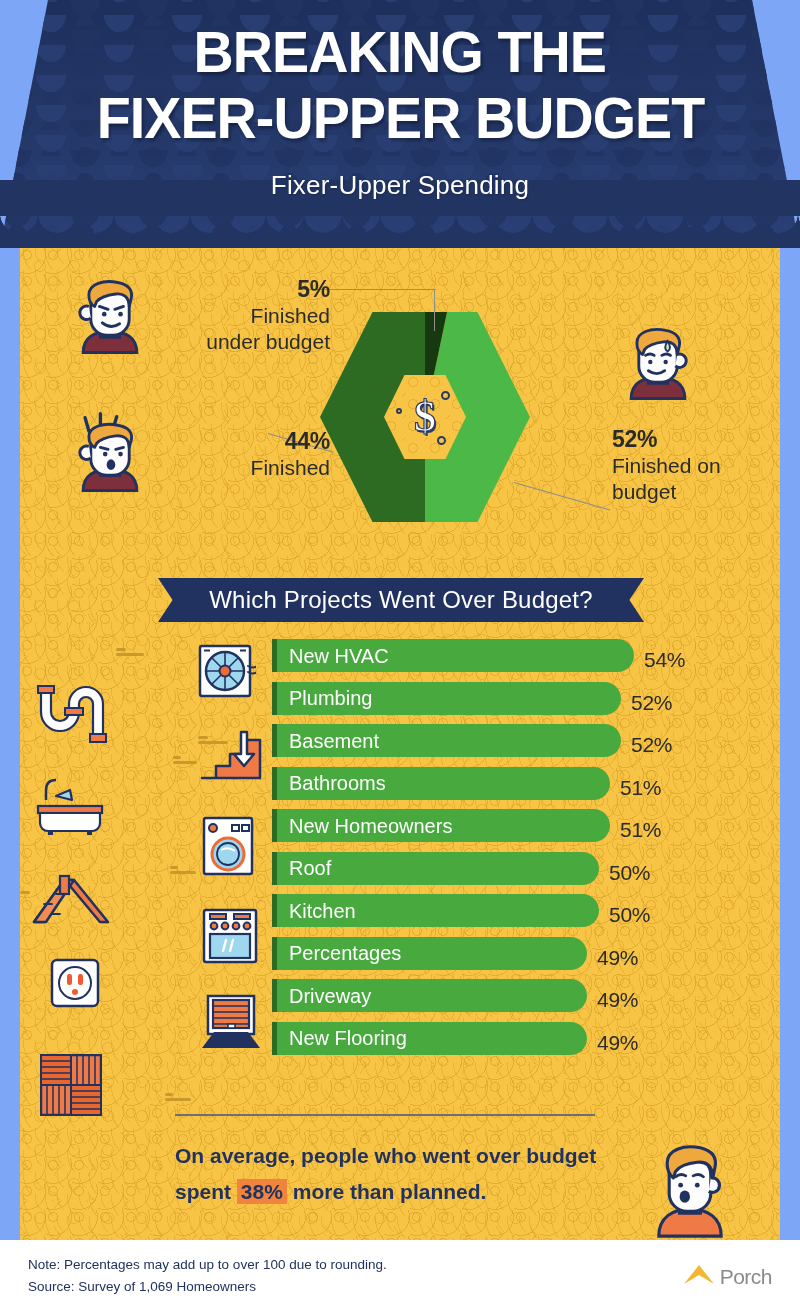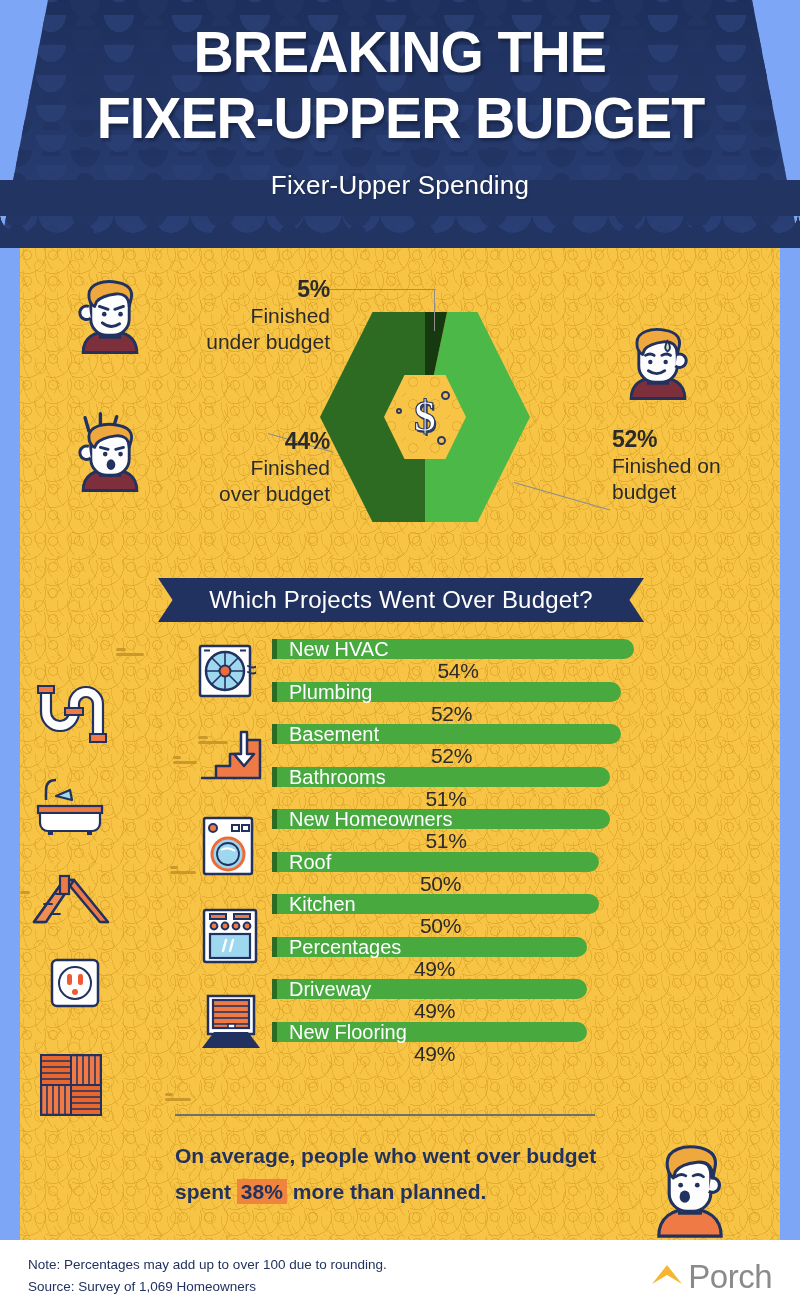--- a/index.html
+++ b/index.html
@@ -187,21 +187,21 @@
     width: 486px; height: 44px;
     background: #213260;
     clip-path: polygon(0 0, 100% 0, 97% 50%, 100% 100%, 0 100%, 3% 50%);
     display: flex; align-items: center; justify-content: center;
   }
   .ribbon span { color: #fff; font-size: 24px; letter-spacing: .2px; }
 
   
   .bars { position: absolute; left: 0; top: 388px; width: 760px; }
   .bar-row { position: relative; height: 42.5px; display: flex; align-items: center; }
-  .bar-track { position: absolute; left: 252px; top: 3px; height: 33px; display: flex; align-items: center; flex-direction: column; }
+  .bar-track { position: absolute; left: 252px; top: 3px; height: 33px; display: flex; align-items: flex-end; }
   .bar {
     height: 33px;
     background: #48a93f;
     border-left: 5px solid #2b6b23;
     border-radius: 0 17px 17px 0;
     display: flex; align-items: center;
     padding-left: 12px;
   }
   .bar-label { color: #fff; font-size: 20px; line-height: 20px; white-space: nowrap; }
   .bar-pct {
@@ -243,21 +243,21 @@
   .footer {
     position: absolute;
     left: 0; top: 1240px;
     width: 800px; height: 72px;
     background: #fff;
     display: flex; align-items: center;
     padding: 0 28px;
   }
   .notes { color: #213260; font-size: 13.5px; line-height: 22px; }
   .logo { margin-left: auto; display: flex; align-items: center; gap: 4px; }
-  .logo-word { color: #8a8a8a; font-size: 33px; line-height: 33px; letter-spacing: -.5px; font-weight: 400; }
+  .logo-word { color: #8a8a8a; font-size: 21px; line-height: 33px; letter-spacing: -.5px; font-weight: 400; }
 </style>
 </head>
 <body>
 
 <div class="poster">
 
   <div class="roof">
     <div class="roof-body"></div>
     <div class="roof-shingles"></div>
     <div class="roof-scallops-cap"></div>
@@ -337,21 +337,20 @@
 
       <div class="label lbl-under">
         <div class="pct">5%</div>
         <div class="txt">Finished</div>
         <div class="txt">under budget</div>
       </div>
 
       <div class="label lbl-over">
         <div class="pct">44%</div>
         <div class="txt">Finished</div>
-        <div class="txt">over budget</div>
       </div>
 
       <div class="label lbl-on">
         <div class="pct">52%</div>
         <div class="txt">Finished on</div>
         <div class="txt">budget</div>
       </div>
     </div>
 
     <div class="ribbon">

